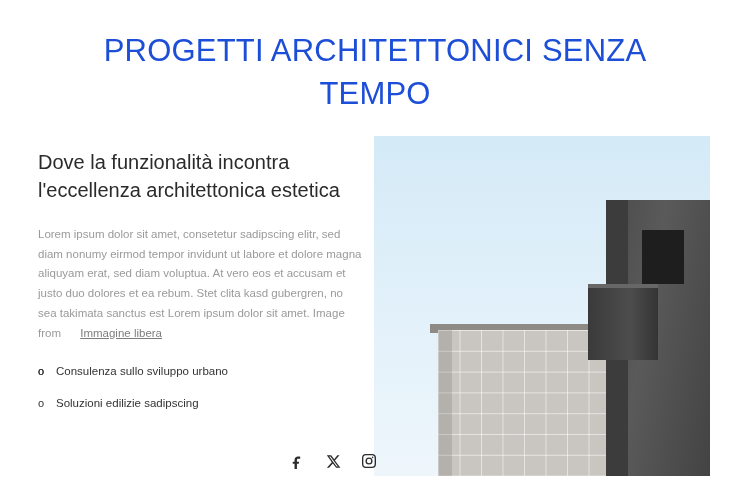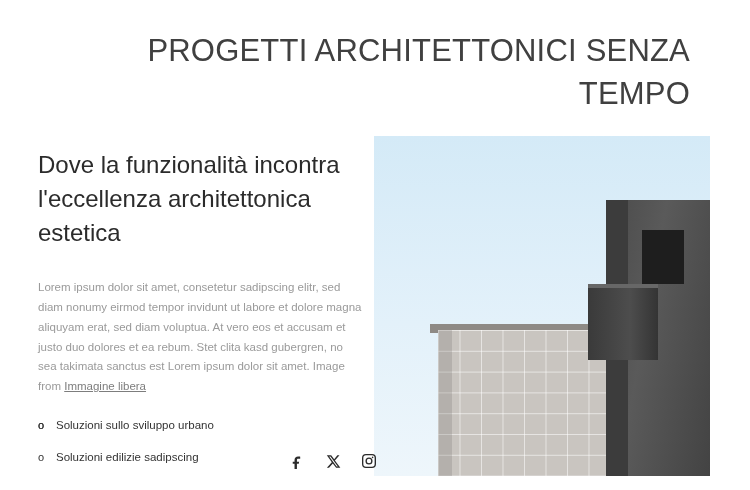--- a/index.html
+++ b/index.html
@@ -14,48 +14,49 @@
     position: relative;
     width: 750px;
     height: 490px;
     background: #fff;
   }
   .headline {
     position: absolute;
     left: 60px;
     top: 30px;
     width: 630px;
-    text-align: right;
+    text-align: center;
     font-size: 31px;
     line-height: 1.38;
     font-weight: 400;
-    color: #404040;
+    color: #1d4ed8;
     letter-spacing: 0.2px;
   }
   .left-col {
     position: absolute;
     left: 38px;
     top: 148px;
     width: 325px;
   }
   .subhead {
-    font-size: 24px;
+    font-size: 20px;
     line-height: 1.42;
     font-weight: 400;
     color: #2b2b2b;
-    margin-bottom: 28px;
+    margin-bottom: 20px;
   }
   .body-text {
     font-size: 11.5px;
     line-height: 1.72;
     color: #9a9a9a;
     margin-bottom: 20px;
   }
   .body-text a {
     color: #7d7d7d;
+    margin-left: 16px;
   }
   .bullet-list {
     list-style: none;
     margin-top: 4px;
   }
   .bullet-list li {
     position: relative;
     padding-left: 18px;
     font-size: 11.5px;
     line-height: 1.55;
@@ -197,21 +198,21 @@
     <h2 class="subhead">Dove la funzionalità incontra l'eccellenza architettonica estetica</h2>
 
     <p class="body-text"><span>Lorem ipsum dolor sit amet, consetetur sadipscing elitr, sed diam nonumy eirmod tempor invidunt ut labore et dolore magna aliquyam erat, sed diam voluptua. At vero eos et accusam et justo duo dolores et ea rebum. Stet clita kasd gubergren, no sea takimata sanctus est Lorem ipsum dolor sit amet. Image from </span><a href="#">Immagine libera</a></p>
 
     <ul class="bullet-list">
       <li>
         <span class="marker">o</span>
       </li>
       <li>
         <span class="marker">o</span>
-        <span>Soluzioni sullo sviluppo urbano</span>
+        <span>Consulenza sullo sviluppo urbano</span>
       </li>
       <li>
         <span class="marker">o</span>
         <span>Soluzioni edilizie sadipscing</span>
       </li>
 
     </ul>
   </div>
 
   <div class="photo">

